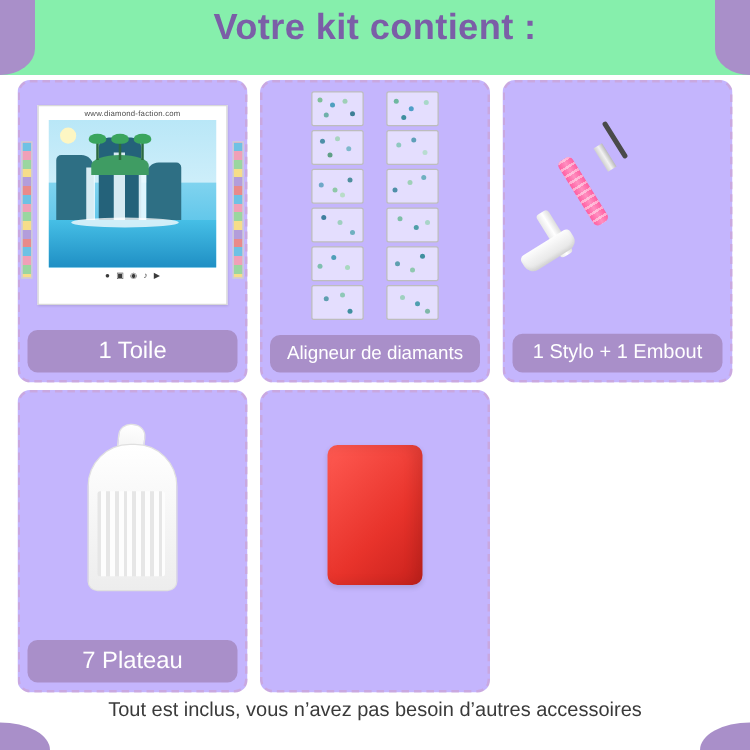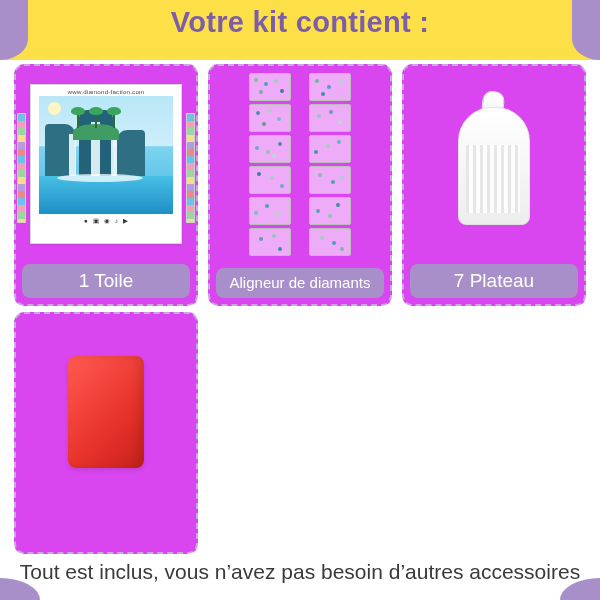--- a/index.html
+++ b/index.html
@@ -17,21 +17,21 @@
     position: relative;
     width: 600px;
     height: 600px;
     background: #ffffff;
     box-sizing: border-box;
   }
   
   .header {
     position: relative;
     height: 60px;
-    background: #fde047;
+    background: #86efac;
   }
   .header-band-left, .header-band-right {
     position: absolute;
     top: 0;
     width: 28px;
     height: 60px;
     background: #a98fc9;
   }
   .header-band-left { left: 0; border-bottom-right-radius: 40px 30px; }
   .header-band-right { right: 0; border-bottom-left-radius: 40px 30px; }
@@ -54,21 +54,21 @@
     grid-template-columns: repeat(3, 1fr);
     grid-template-rows: repeat(2, 242px);
     column-gap: 10px;
     row-gap: 6px;
   }
   .cell {
     position: relative;
     box-sizing: border-box;
     border: 2px dashed #c9a8e0;
     border-radius: 10px;
-    background: #d946ef;
+    background: #c4b5fd;
     display: flex;
     flex-direction: column;
     justify-content: flex-end;
     align-items: center;
     overflow: hidden;
   }
   .art {
     position: absolute;
     top: 0; left: 0; right: 0;
     height: 196px;
@@ -360,21 +360,21 @@
   
   .footer {
     position: absolute;
     bottom: 0; left: 0; right: 0;
     height: 42px;
   }
   .footer-text {
     position: absolute;
     top: 2px; left: 0; right: 0;
     text-align: center;
-    font-size: 21px;
+    font-size: 16px;
     color: #3a3a3a;
   }
   .footer-band-left, .footer-band-right {
     position: absolute;
     bottom: 0;
     width: 40px;
     height: 22px;
     background: #a98fc9;
   }
   .footer-band-left { left: 0; border-top-right-radius: 40px 22px; }
@@ -496,20 +496,33 @@
                 <i style="left:10px;top:7px;background:#9fd0c0"></i>
                 <i style="left:22px;top:12px;background:#4f9fb0"></i>
                 <i style="left:30px;top:18px;background:#7fb8a8"></i>
               </div>
           </div>
         </div>
       </div>
       <div class="caption small">Aligneur de diamants</div>
     </div>
 
+    <div class="cell">
+      <div class="art">
+        <div class="pen">
+          <div class="pen-tip"></div>
+          <div class="pen-metal"></div>
+          <div class="pen-body"></div>
+          <div class="pen-grip"></div>
+          <div class="pen-shaft"></div>
+          <div class="pen-base"></div>
+        </div>
+      </div>
+      <div class="caption mid">1 Stylo + 1 Embout</div>
+    </div>
 
 
     <div class="cell">
       <div class="art">
         <div class="tray">
           <div class="tray-spout"></div>
           <div class="tray-body"></div>
           <div class="tray-grooves"></div>
         </div>
       </div>

